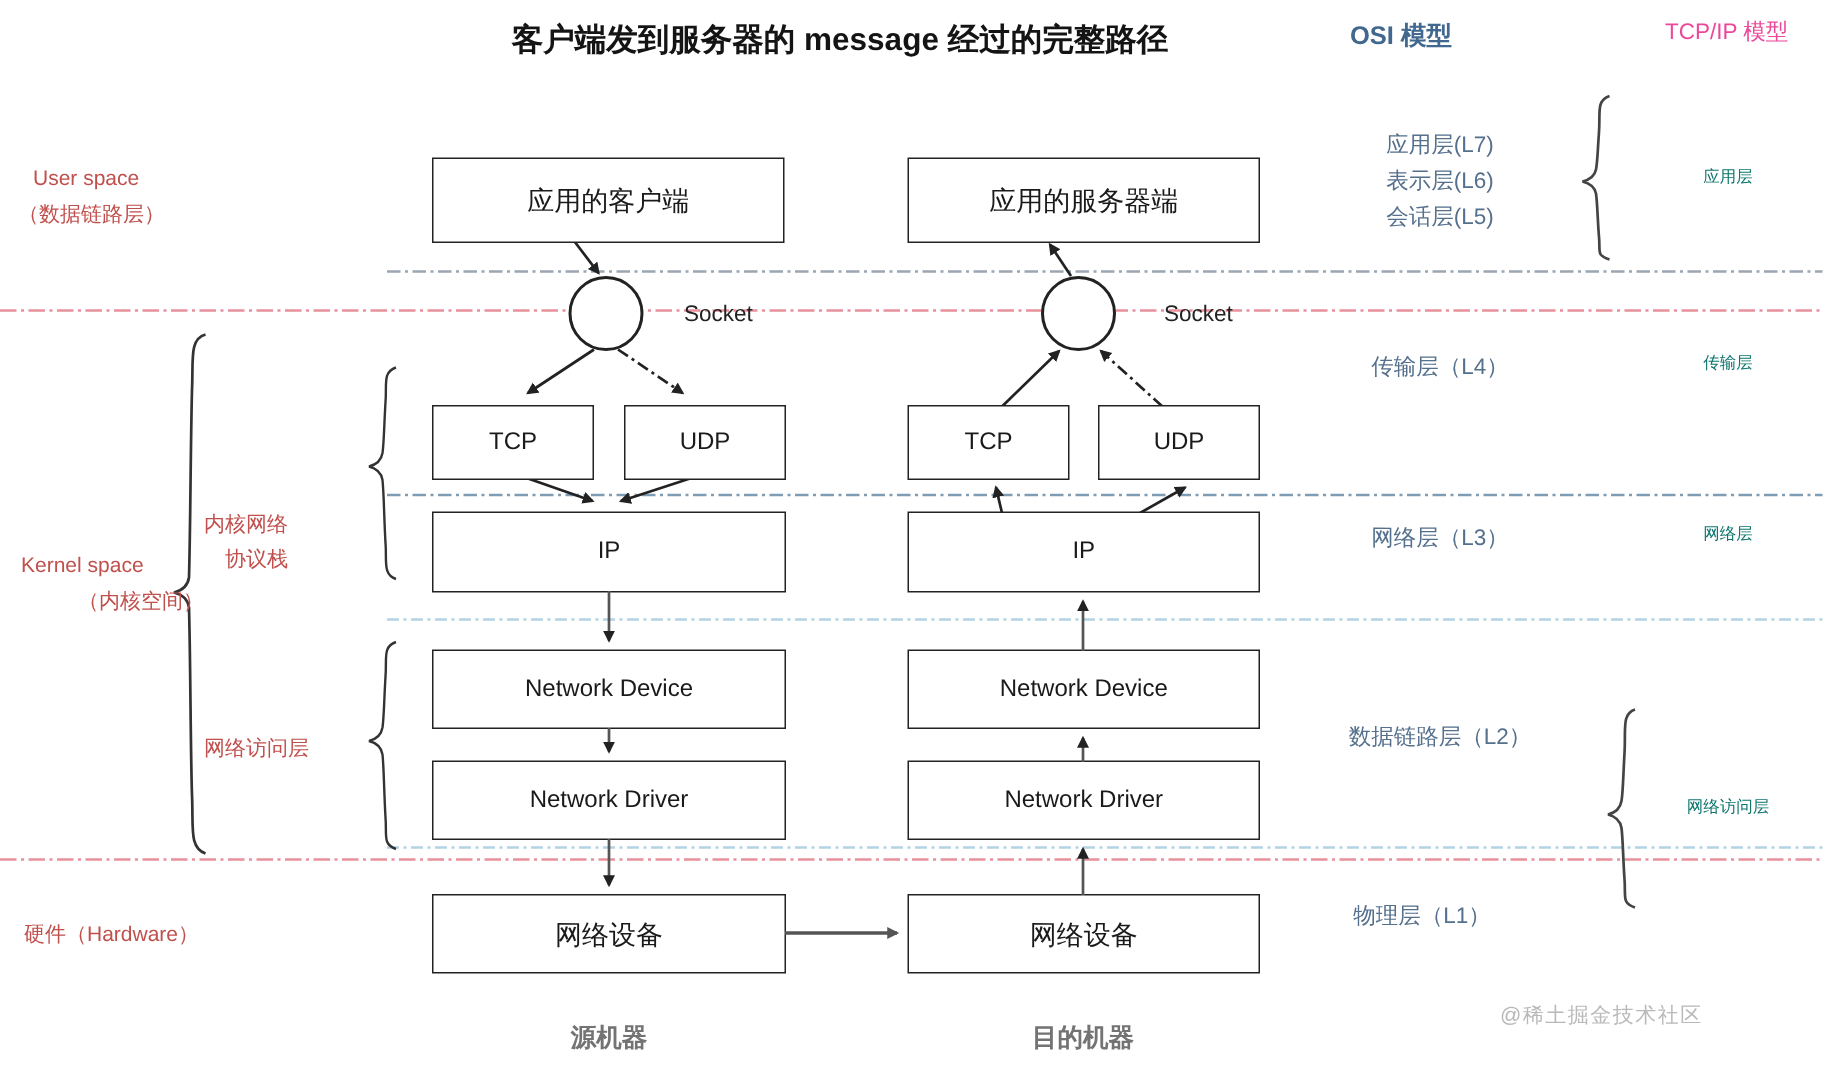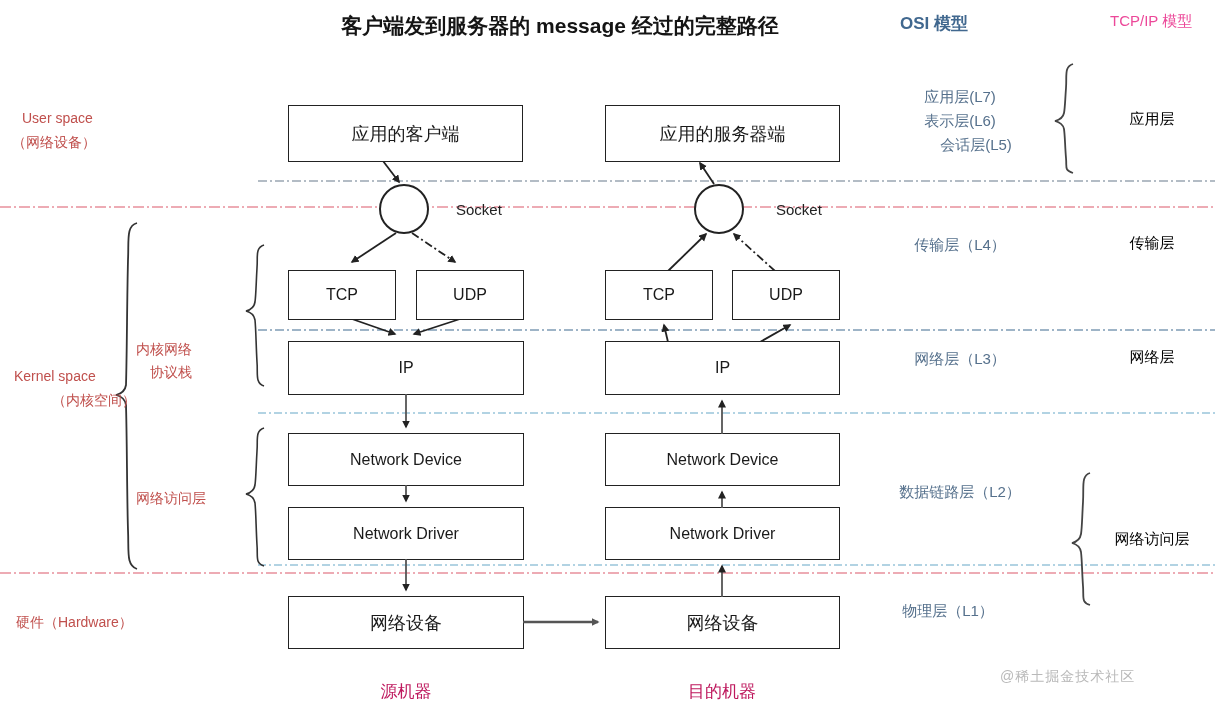--- a/index.html
+++ b/index.html
@@ -26,24 +26,24 @@
   }
   .box.cjk{font-size:18px;}
   .box.lat{font-size:16px;}
 
   
   .red{color:#c0504d;}
   .red-lab{font-size:14px;line-height:20px;text-align:center;}
 
   
   .osi-lab{color:#55708c;font-size:15px;line-height:22px;text-align:center;}
-  .tcp-lab{color:#000000;font-size:15px;text-align:center;}
-
-  
-  .machine{font-size:17px;font-weight:normal;color:#be185d;}
+  .tcp-lab{color:#0f766e;font-size:11px;text-align:center;}
+
+  
+  .machine{font-size:17px;font-weight:bold;color:#737373;}
 
   .socket-lab{font-size:15px;color:#222;}
 
   .watermark{
     left:1000px;top:668px;font-size:14px;color:#b9b9b9;letter-spacing:1px;
   }
   .ctr{transform:translateX(-50%);text-align:center;}
 </style>
 </head>
 <body>
@@ -141,21 +141,21 @@
            C1080,540 1076,542 1072,543 C1076,544 1080,546 1081,552
            C1082,560 1082,572 1083,586 C1084,598 1081,602 1090,605" fill="none" stroke="#444" stroke-width="1.8"></path>
 </svg>
 
 <div class="txt title-zone">客户端发到服务器的 message 经过的完整路径</div>
 
 <div class="txt osi-head">OSI 模型</div>
 <div class="txt tcp-head">TCP/IP 模型</div>
 
 <div class="txt red-lab red" style="left:22px;top:108px;">User space</div>
-<div class="txt red-lab red" style="left:12px;top:132px;">（网络设备）</div>
+<div class="txt red-lab red" style="left:12px;top:132px;">（数据链路层）</div>
 
 <div class="txt red-lab red" style="left:14px;top:366px;">Kernel space</div>
 <div class="txt red-lab red" style="left:8px;top:390px;margin-left:44px;">（内核空间）</div>
 
 <div class="txt red-lab red" style="left:16px;top:612px;">硬件（Hardware）</div>
 
 <div class="txt red-lab red" style="left:136px;top:339px;">内核网络</div>
 <div class="txt red-lab red" style="left:150px;top:362px;">协议栈</div>
 
 <div class="txt red-lab red" style="left:136px;top:488px;">网络访问层</div>
@@ -178,21 +178,21 @@
 <div class="box lat" style="left:606px;top:508px;width:233px;height:51px;border:0;">Network Driver</div>
 
 <div class="box cjk" style="left:289px;top:597px;width:234px;height:51px;border:0;">网络设备</div>
 <div class="box cjk" style="left:606px;top:597px;width:233px;height:51px;border:0;">网络设备</div>
 
 <div class="txt socket-lab" style="left:456px;top:201px;">Socket</div>
 <div class="txt socket-lab" style="left:776px;top:201px;">Socket</div>
 
 <div class="txt osi-lab ctr" style="left:960px;top:86px;">应用层(L7)</div>
 <div class="txt osi-lab ctr" style="left:960px;top:110px;">表示层(L6)</div>
-<div class="txt osi-lab ctr" style="left:960px;top:134px;margin-left:16px;">会话层(L5)</div>
+<div class="txt osi-lab ctr" style="left:960px;top:134px;">会话层(L5)</div>
 <div class="txt osi-lab ctr" style="left:960px;top:234px;">传输层（L4）</div>
 <div class="txt osi-lab ctr" style="left:960px;top:348px;">网络层（L3）</div>
 <div class="txt osi-lab ctr" style="left:960px;top:481px;">数据链路层（L2）</div>
 <div class="txt osi-lab ctr" style="left:948px;top:600px;">物理层（L1）</div>
 
 <div class="txt tcp-lab ctr" style="left:1152px;top:110px;">应用层</div>
 <div class="txt tcp-lab ctr" style="left:1152px;top:234px;">传输层</div>
 <div class="txt tcp-lab ctr" style="left:1152px;top:348px;">网络层</div>
 <div class="txt tcp-lab ctr" style="left:1152px;top:530px;">网络访问层</div>
 

